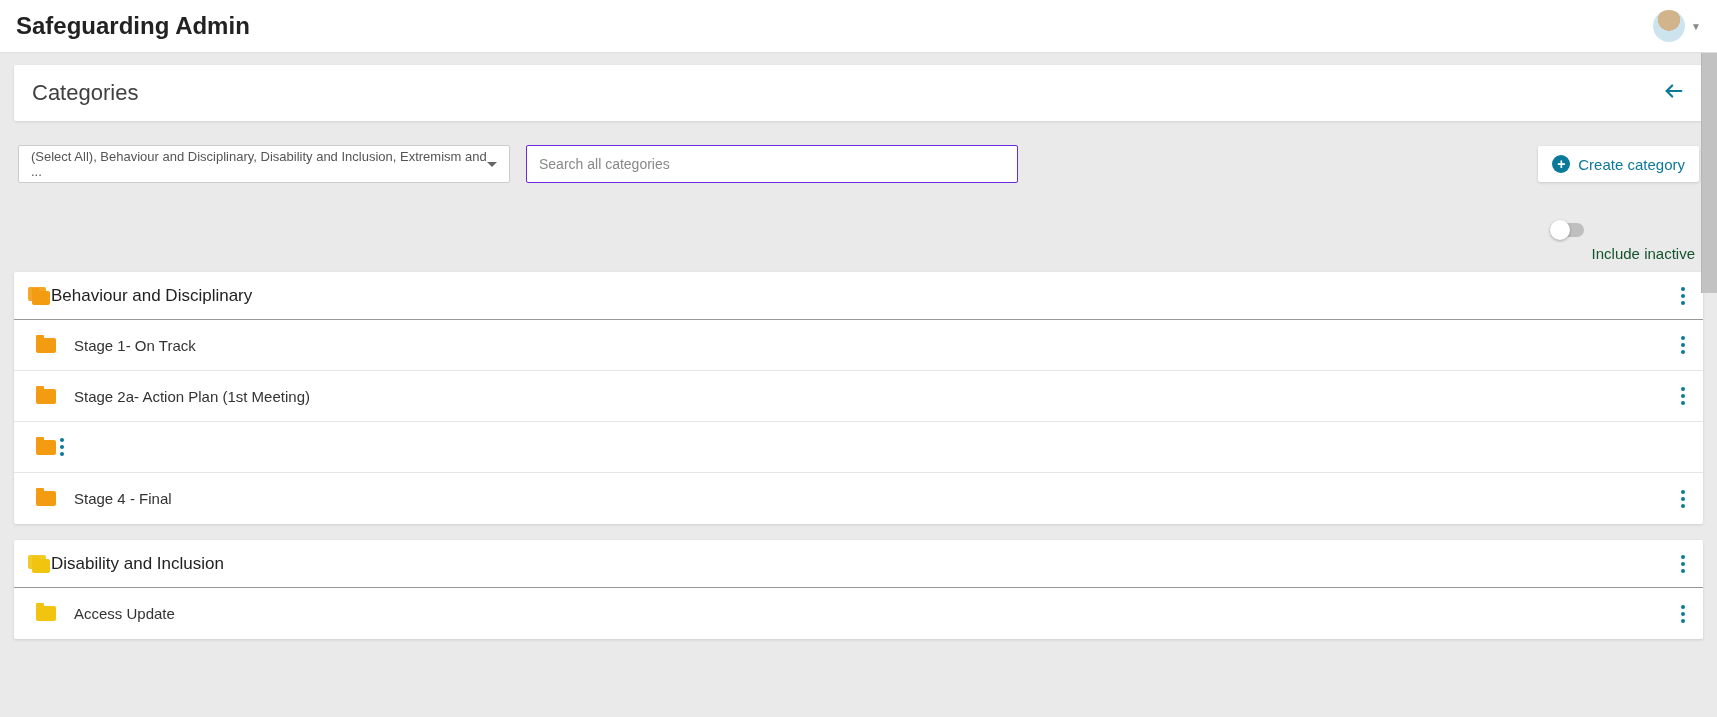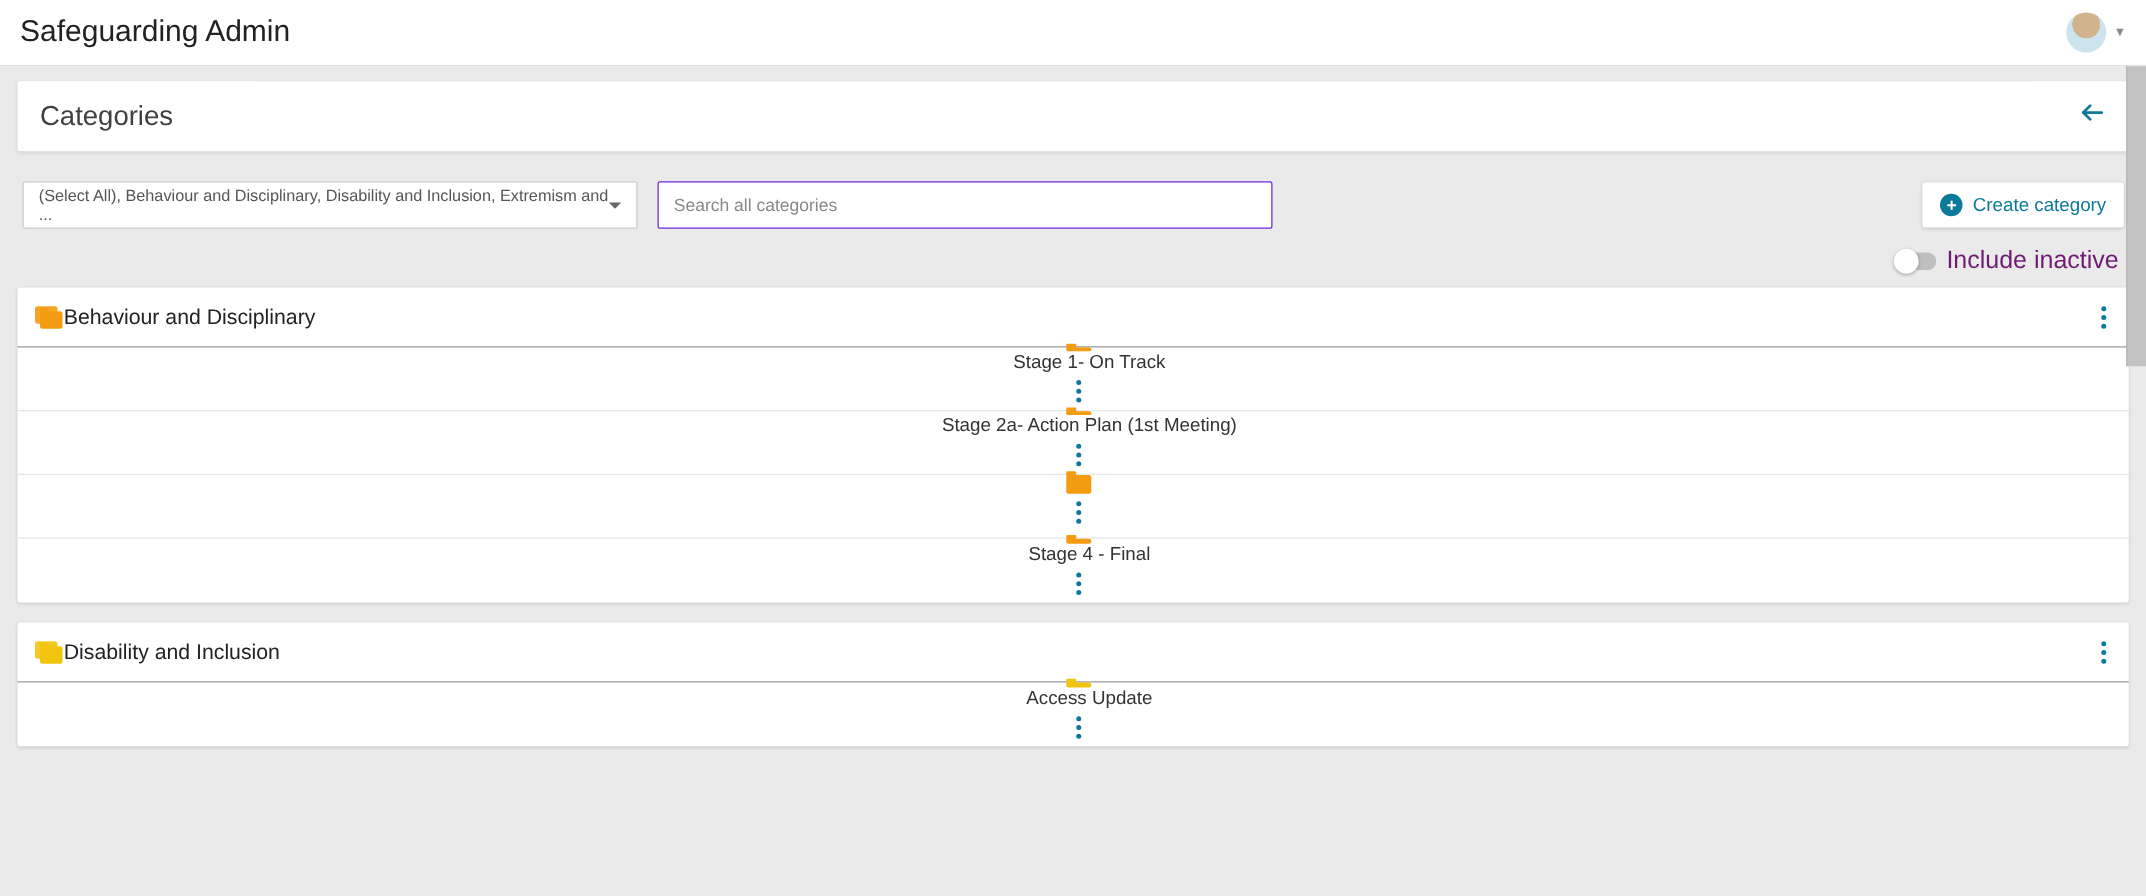--- a/index.html
+++ b/index.html
@@ -13,21 +13,21 @@
   .topbar {
     height: 53px;
     display: flex;
     align-items: center;
     justify-content: space-between;
     padding: 0 16px;
     border-bottom: 1px solid #e0e0e0;
   }
   .page-title {
     font-size: 24px;
-    font-weight: 400;
+    font-weight: 700;
     color: #222;
   }
   .avatar-wrap {
     display: flex;
     align-items: center;
     gap: 6px;
   }
   .avatar {
     width: 32px;
     height: 32px;
@@ -154,22 +154,23 @@
   }
   .toggle-knob {
     position: absolute;
     left: -2px; top: -3px;
     width: 20px; height: 20px;
     background: #fff;
     border-radius: 50%;
     box-shadow: 0 1px 3px rgba(0,0,0,0.3);
   }
   .toggle-label {
-    font-size: 20px;
-    color: #701a75;
+    font-size: 15px;
+    color: #14532d;
+    margin-top: 48px;
   }
   .category-block {
     background: #fff;
     border-radius: 2px;
     box-shadow: 0 1px 3px rgba(0,0,0,0.12);
     margin-bottom: 16px;
   }
   .category-header {
     display: flex;
     align-items: center;
@@ -182,21 +183,20 @@
     color: #222;
     margin-left: 1px;
     flex: 1;
   }
   .subitem-row {
     display: flex;
     align-items: center;
     height: 51px;
     padding: 0 14px 0 22px;
     border-bottom: 1px solid #e6e6e6;
-    flex-direction: column;
   }
   .subitem-row:last-child { border-bottom: none; }
   .subitem-row .title {
     font-size: 15px;
     color: #333;
     margin-left: 18px;
     flex: 1;
   }
   .kebab {
     color: #0b7999;

